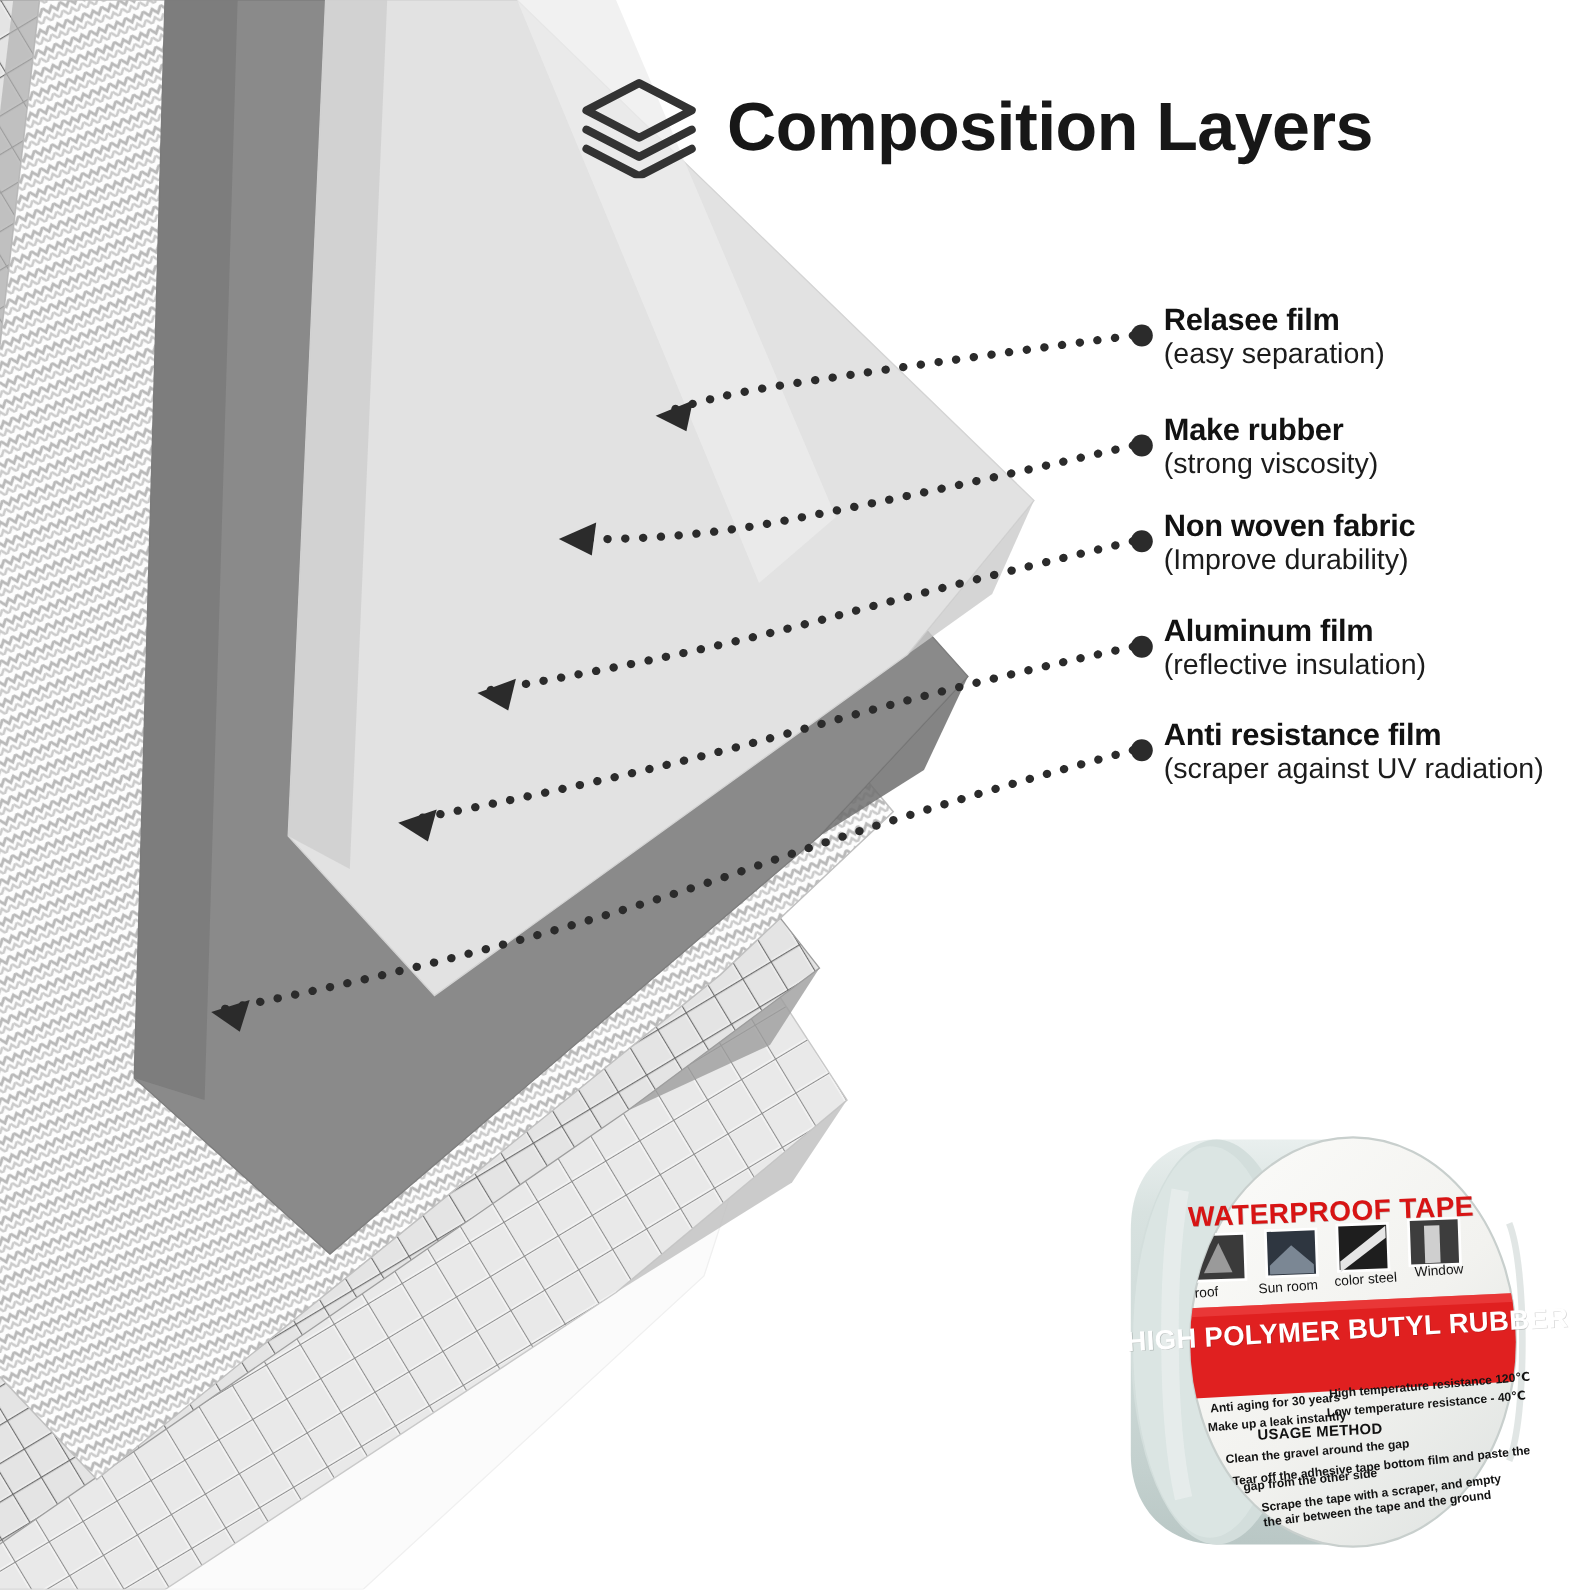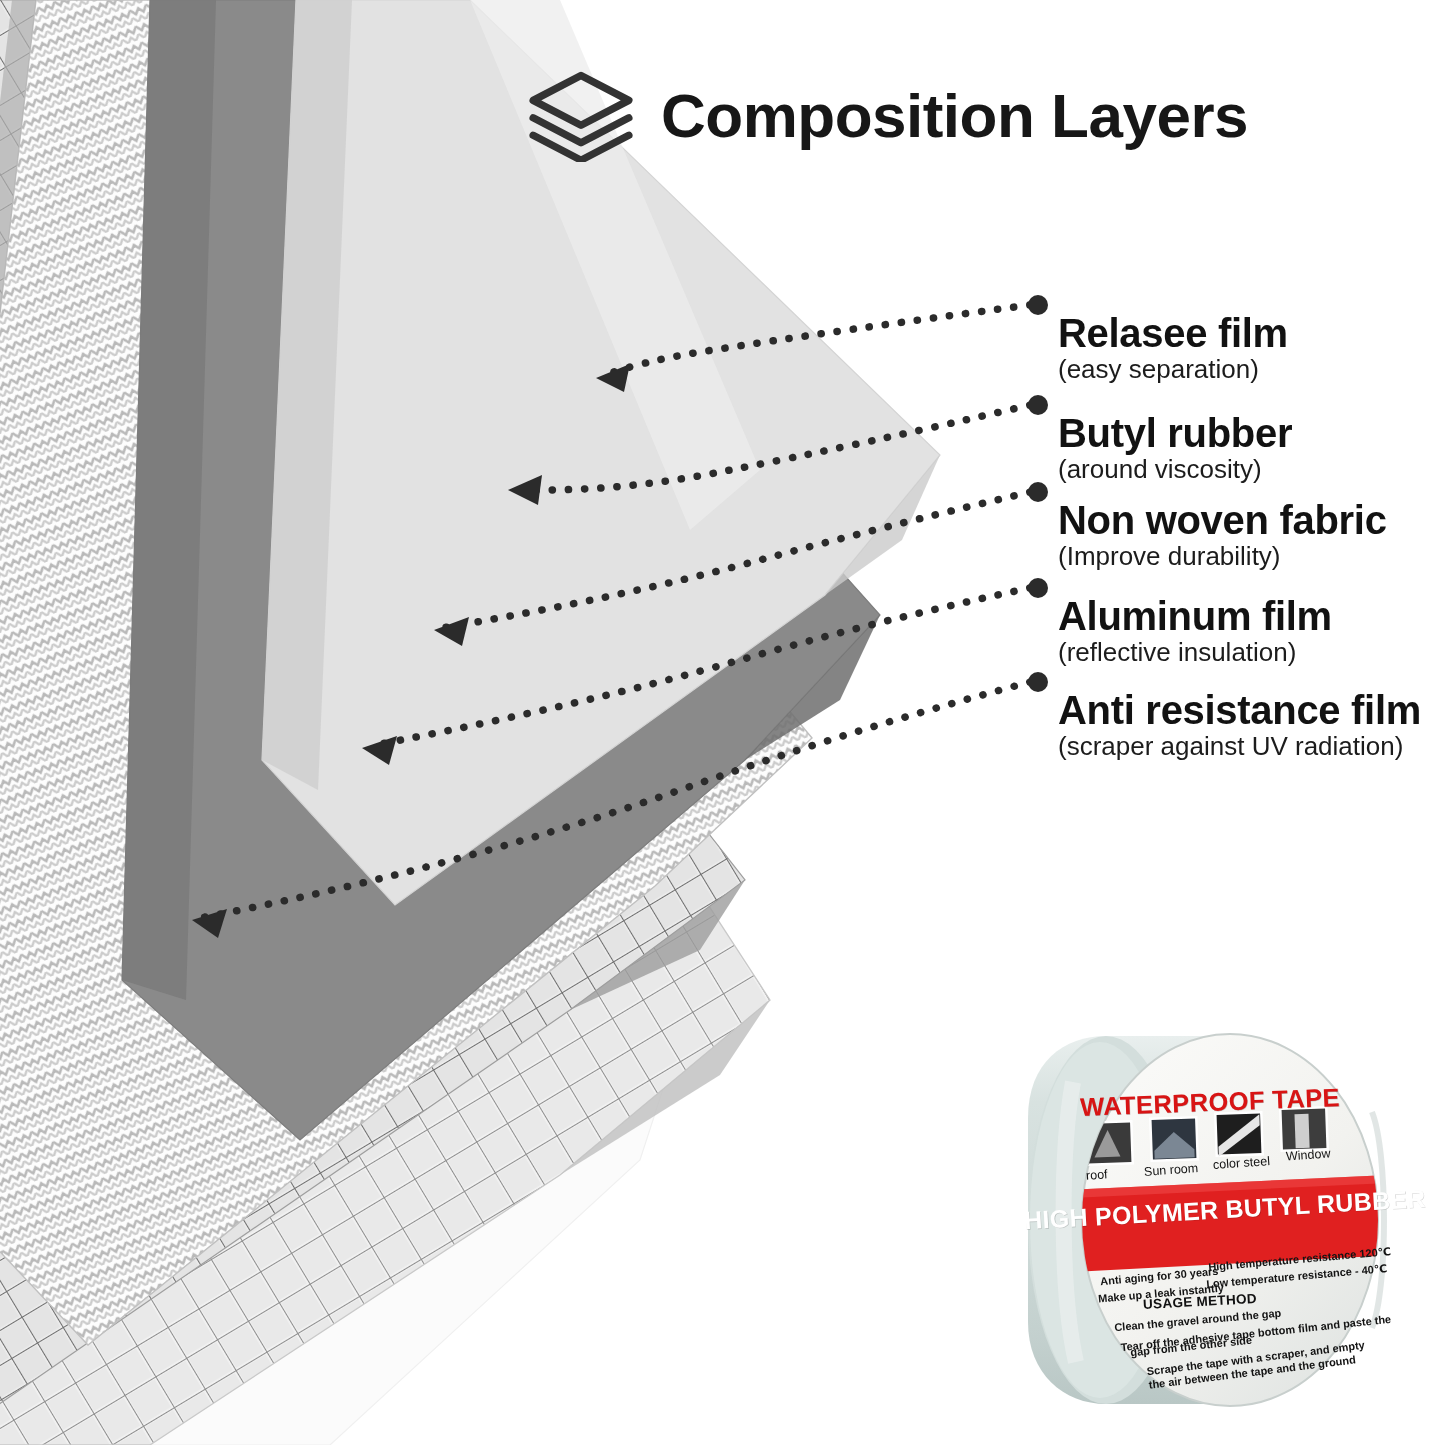--- a/index.html
+++ b/index.html
@@ -19,22 +19,22 @@
   }
   .title-icon{width:112px;height:92px;display:block;flex:0 0 auto;}
   .title-text{
     font-size:62px;font-weight:bold;color:#171717;
     letter-spacing:-0.5px;white-space:nowrap;line-height:1;
   }
 
   
   .callout{position:absolute;white-space:nowrap;}
   .callout .c-main{
-    font-size:40px;font-weight:bold;color:#121212;
-    line-height:1.02;letter-spacing:-0.3px;display:block;margin-top:36px;
+    font-size:28px;font-weight:bold;color:#121212;
+    line-height:1.02;letter-spacing:-0.3px;display:block;
   }
   .callout .c-sub{
     font-size:26px;font-weight:normal;color:#1c1c1c;
     line-height:1.05;display:block;margin-top:2px;
   }
 
   
   #roll{position:absolute;left:968px;top:1022px;width:470px;height:400px;}
 
   .lbl-text{position:absolute;white-space:nowrap;}
@@ -155,22 +155,22 @@
     </svg>
     <div class="title-text">Composition Layers</div>
   </div>
 
   <div class="callout" style="left:1058px;top:277px;">
     <span class="c-main">Relasee film</span>
     <span class="c-sub">(easy separation)</span>
   </div>
 
   <div class="callout" style="left:1058px;top:377px;">
-    <span class="c-main">Butyl rubber</span>
-    <span class="c-sub">(around viscosity)</span>
+    <span class="c-main">Make rubber</span>
+    <span class="c-sub">(strong viscosity)</span>
   </div>
 
   <div class="callout" style="left:1058px;top:560px;">
     <span class="c-main">Aluminum film</span>
     <span class="c-sub">(reflective insulation)</span>
   </div>
 
   <div class="callout" style="left:1058px;top:464px;">
     <span class="c-main">Non woven fabric</span>
     <span class="c-sub">(Improve durability)</span>

